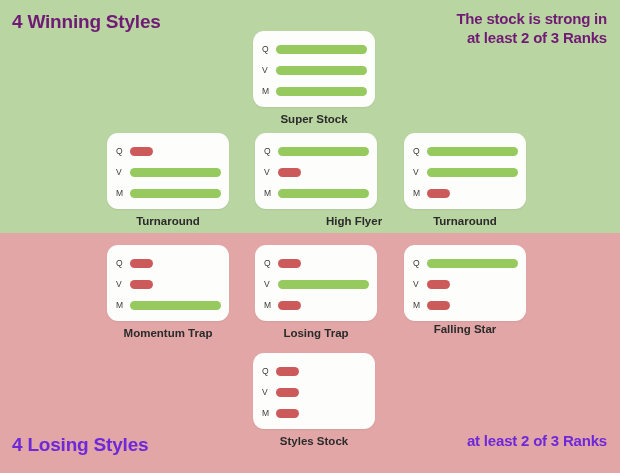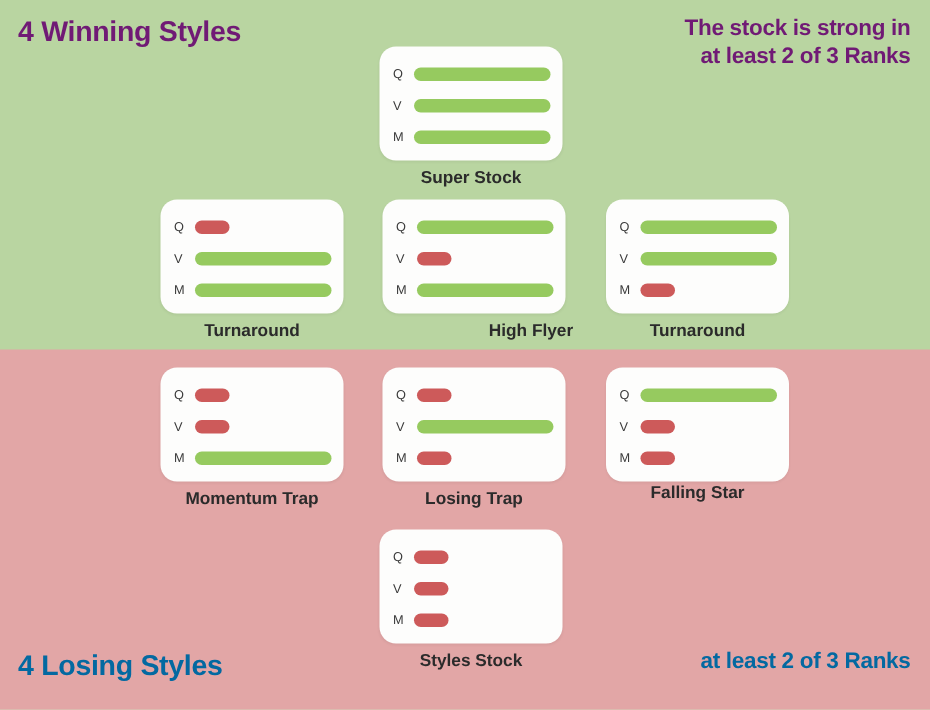--- a/index.html
+++ b/index.html
@@ -41,21 +41,21 @@
   }
   .headline-left {
     font-size: 19px;
   }
   .headline-right {
     font-size: 15px;
     line-height: 19px;
     text-align: right;
   }
   .green-text { color: #701a75; }
-  .red-text   { color: #0369a1; }
+  .red-text   { color: #6d28d9; }
 
   #title-winning  { left: 12px;  top: 11px; }
   #title-losing   { left: 12px;  top: 434px; }
   #note-strong    { right: 13px; top: 9px; }
   #note-weak      { right: 13px; top: 431px; }
 
   .card-wrap {
     position: absolute;
   }
   .card {

